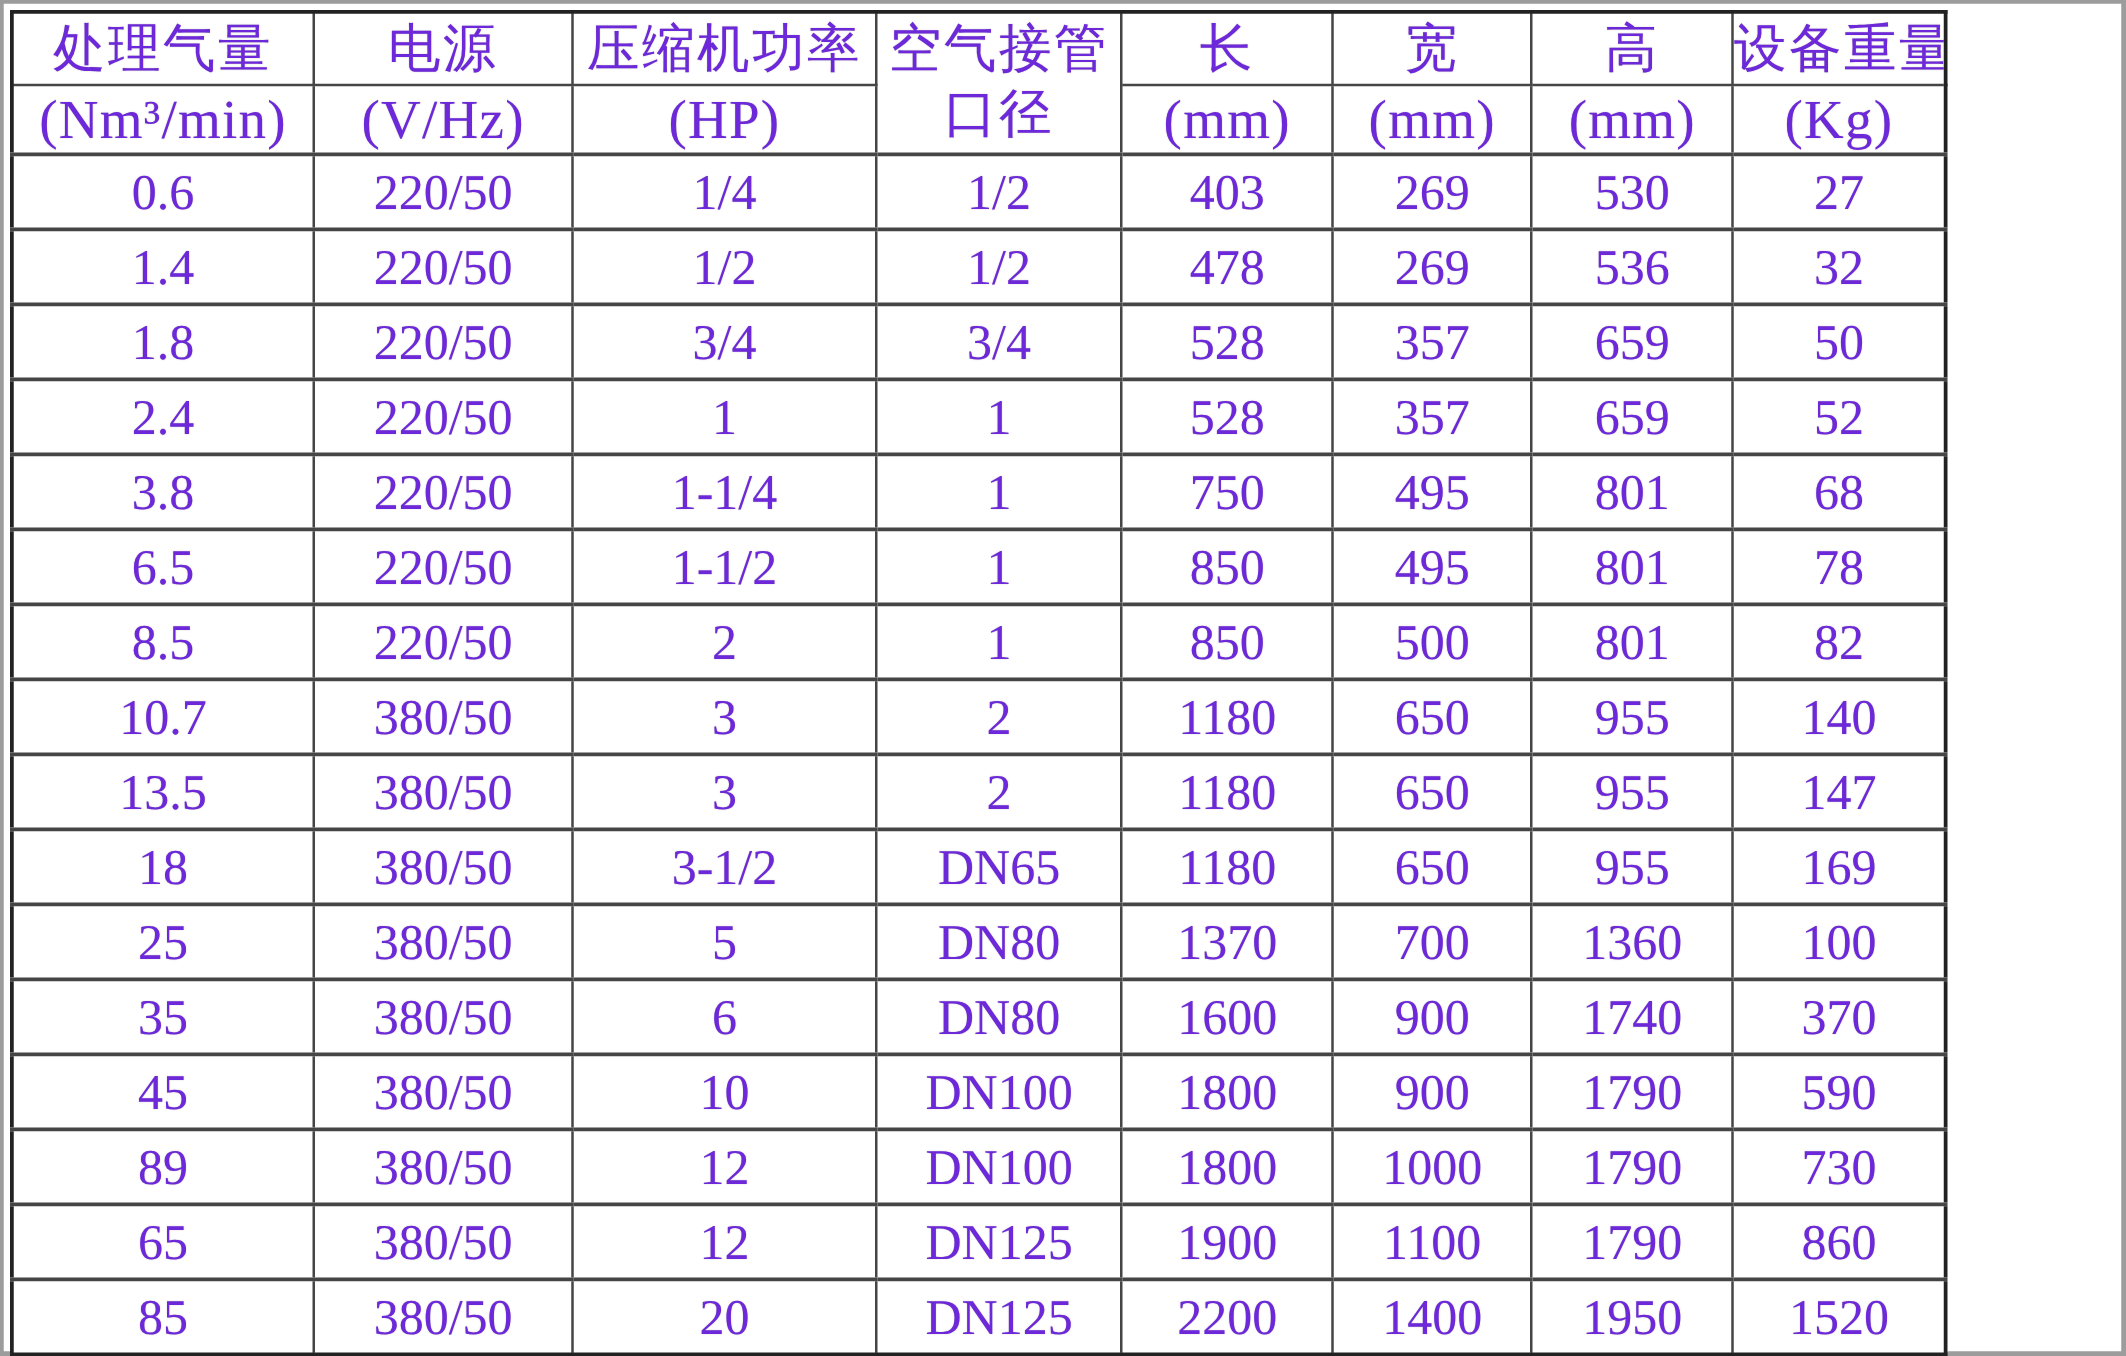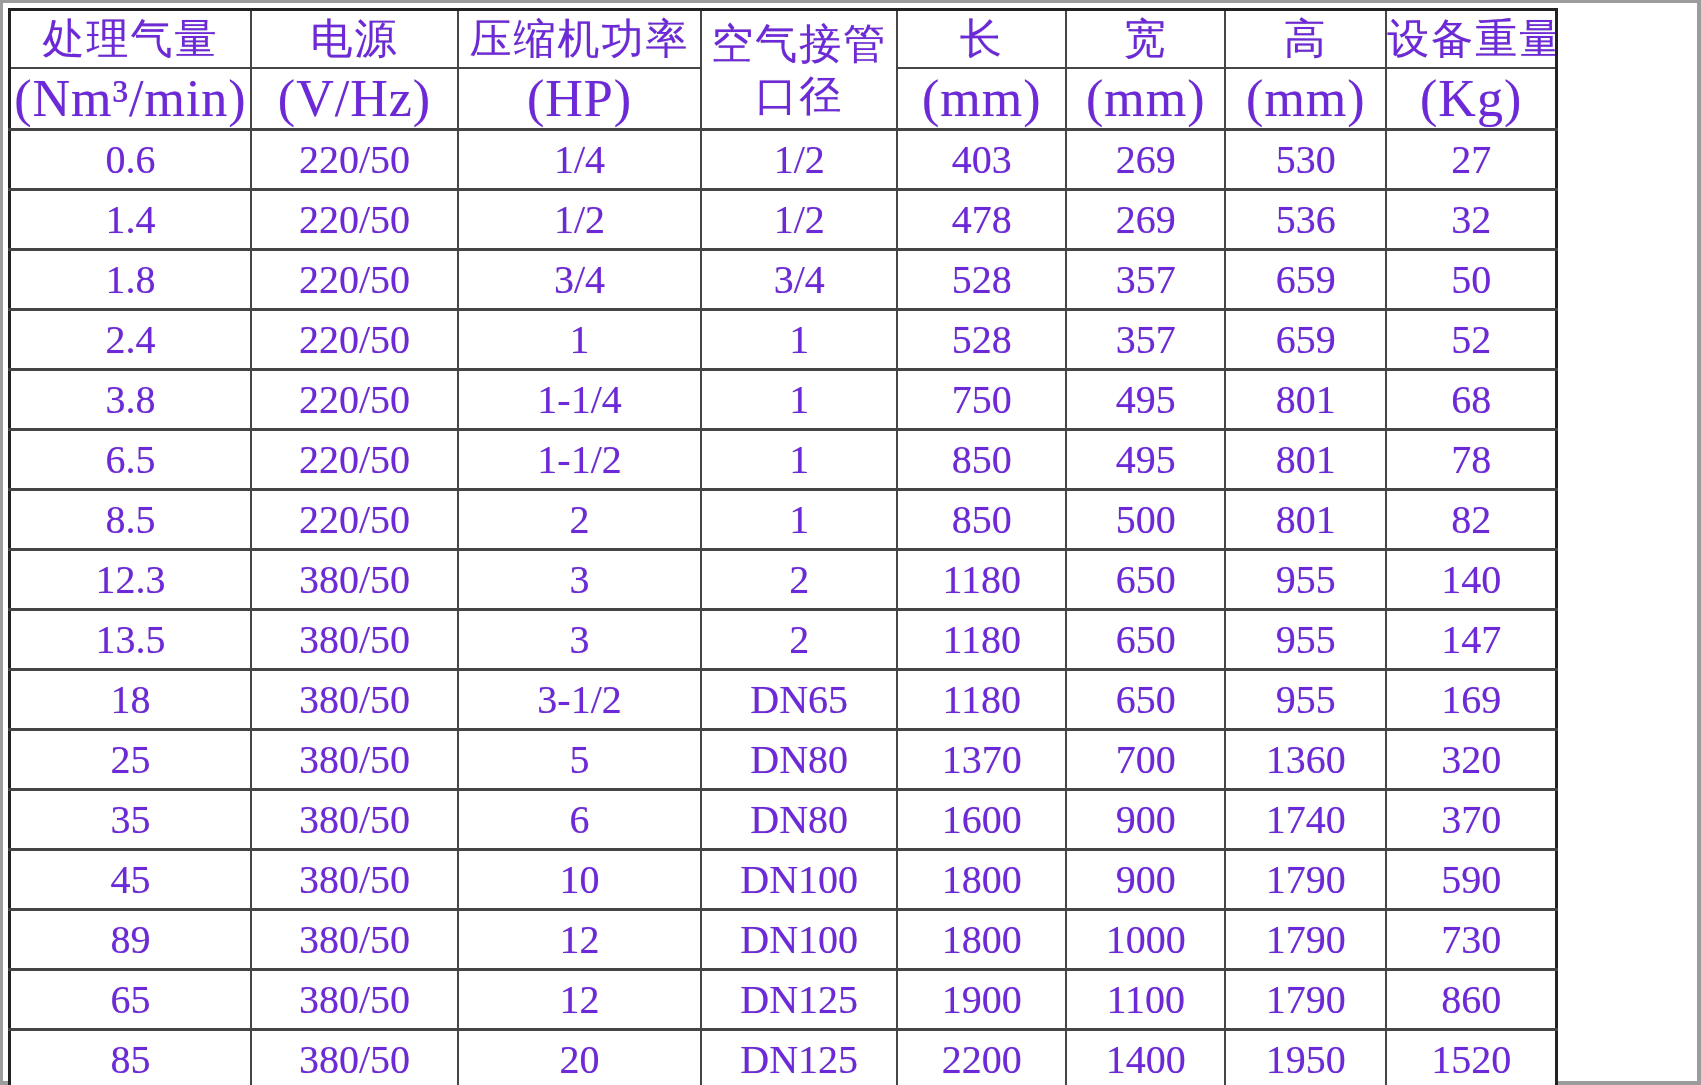--- a/index.html
+++ b/index.html
@@ -35,21 +35,21 @@
     overflow: hidden;
     white-space: nowrap;
     font-weight: normal;
     text-shadow: 0 0 1px rgba(40,40,40,0.35);
   }
   table.spec td { border-top-width: 3px; }
   table.spec { border: 3px solid #222222; }
   table.spec thead tr { height: 55px; }
   table.spec tbody tr { height: 60px; font-family: Liberation Serif, serif; }
   .t-title { font-size: 42px; letter-spacing: 2px; }
-  .t-unit  { font-size: 52px; letter-spacing: 1px; }
+  .t-unit  { font-size: 44px; letter-spacing: 1px; }
   td { font-size: 40px; }
   .merged-head { font-size: 42px; letter-spacing: 2px; line-height: 1.25; }
   .merged-head div { line-height: 52px; text-align: center; }
   
   .w1 { width: 15.6%; } .w2 { width: 13.4%; } .w3 { width: 15.7%; }
   .w4 { width: 12.7%; } .w5 { width: 10.9%; } .w6 { width: 10.3%; }
   .w7 { width: 10.4%; } .w8 { width: 11.0%; }
 </style>
 </head>
 <body>
@@ -155,21 +155,21 @@
           <td>8.5</td>
           <td>220/50</td>
           <td>2</td>
           <td>1</td>
           <td>850</td>
           <td>500</td>
           <td>801</td>
           <td>82</td>
         </tr>
         <tr>
-          <td>12.3</td>
+          <td>10.7</td>
           <td>380/50</td>
           <td>3</td>
           <td>2</td>
           <td>1180</td>
           <td>650</td>
           <td>955</td>
           <td>140</td>
         </tr>
         <tr>
           <td>13.5</td>
@@ -192,21 +192,21 @@
           <td>169</td>
         </tr>
         <tr>
           <td>25</td>
           <td>380/50</td>
           <td>5</td>
           <td>DN80</td>
           <td>1370</td>
           <td>700</td>
           <td>1360</td>
-          <td>320</td>
+          <td>100</td>
         </tr>
         <tr>
           <td>35</td>
           <td>380/50</td>
           <td>6</td>
           <td>DN80</td>
           <td>1600</td>
           <td>900</td>
           <td>1740</td>
           <td>370</td>

